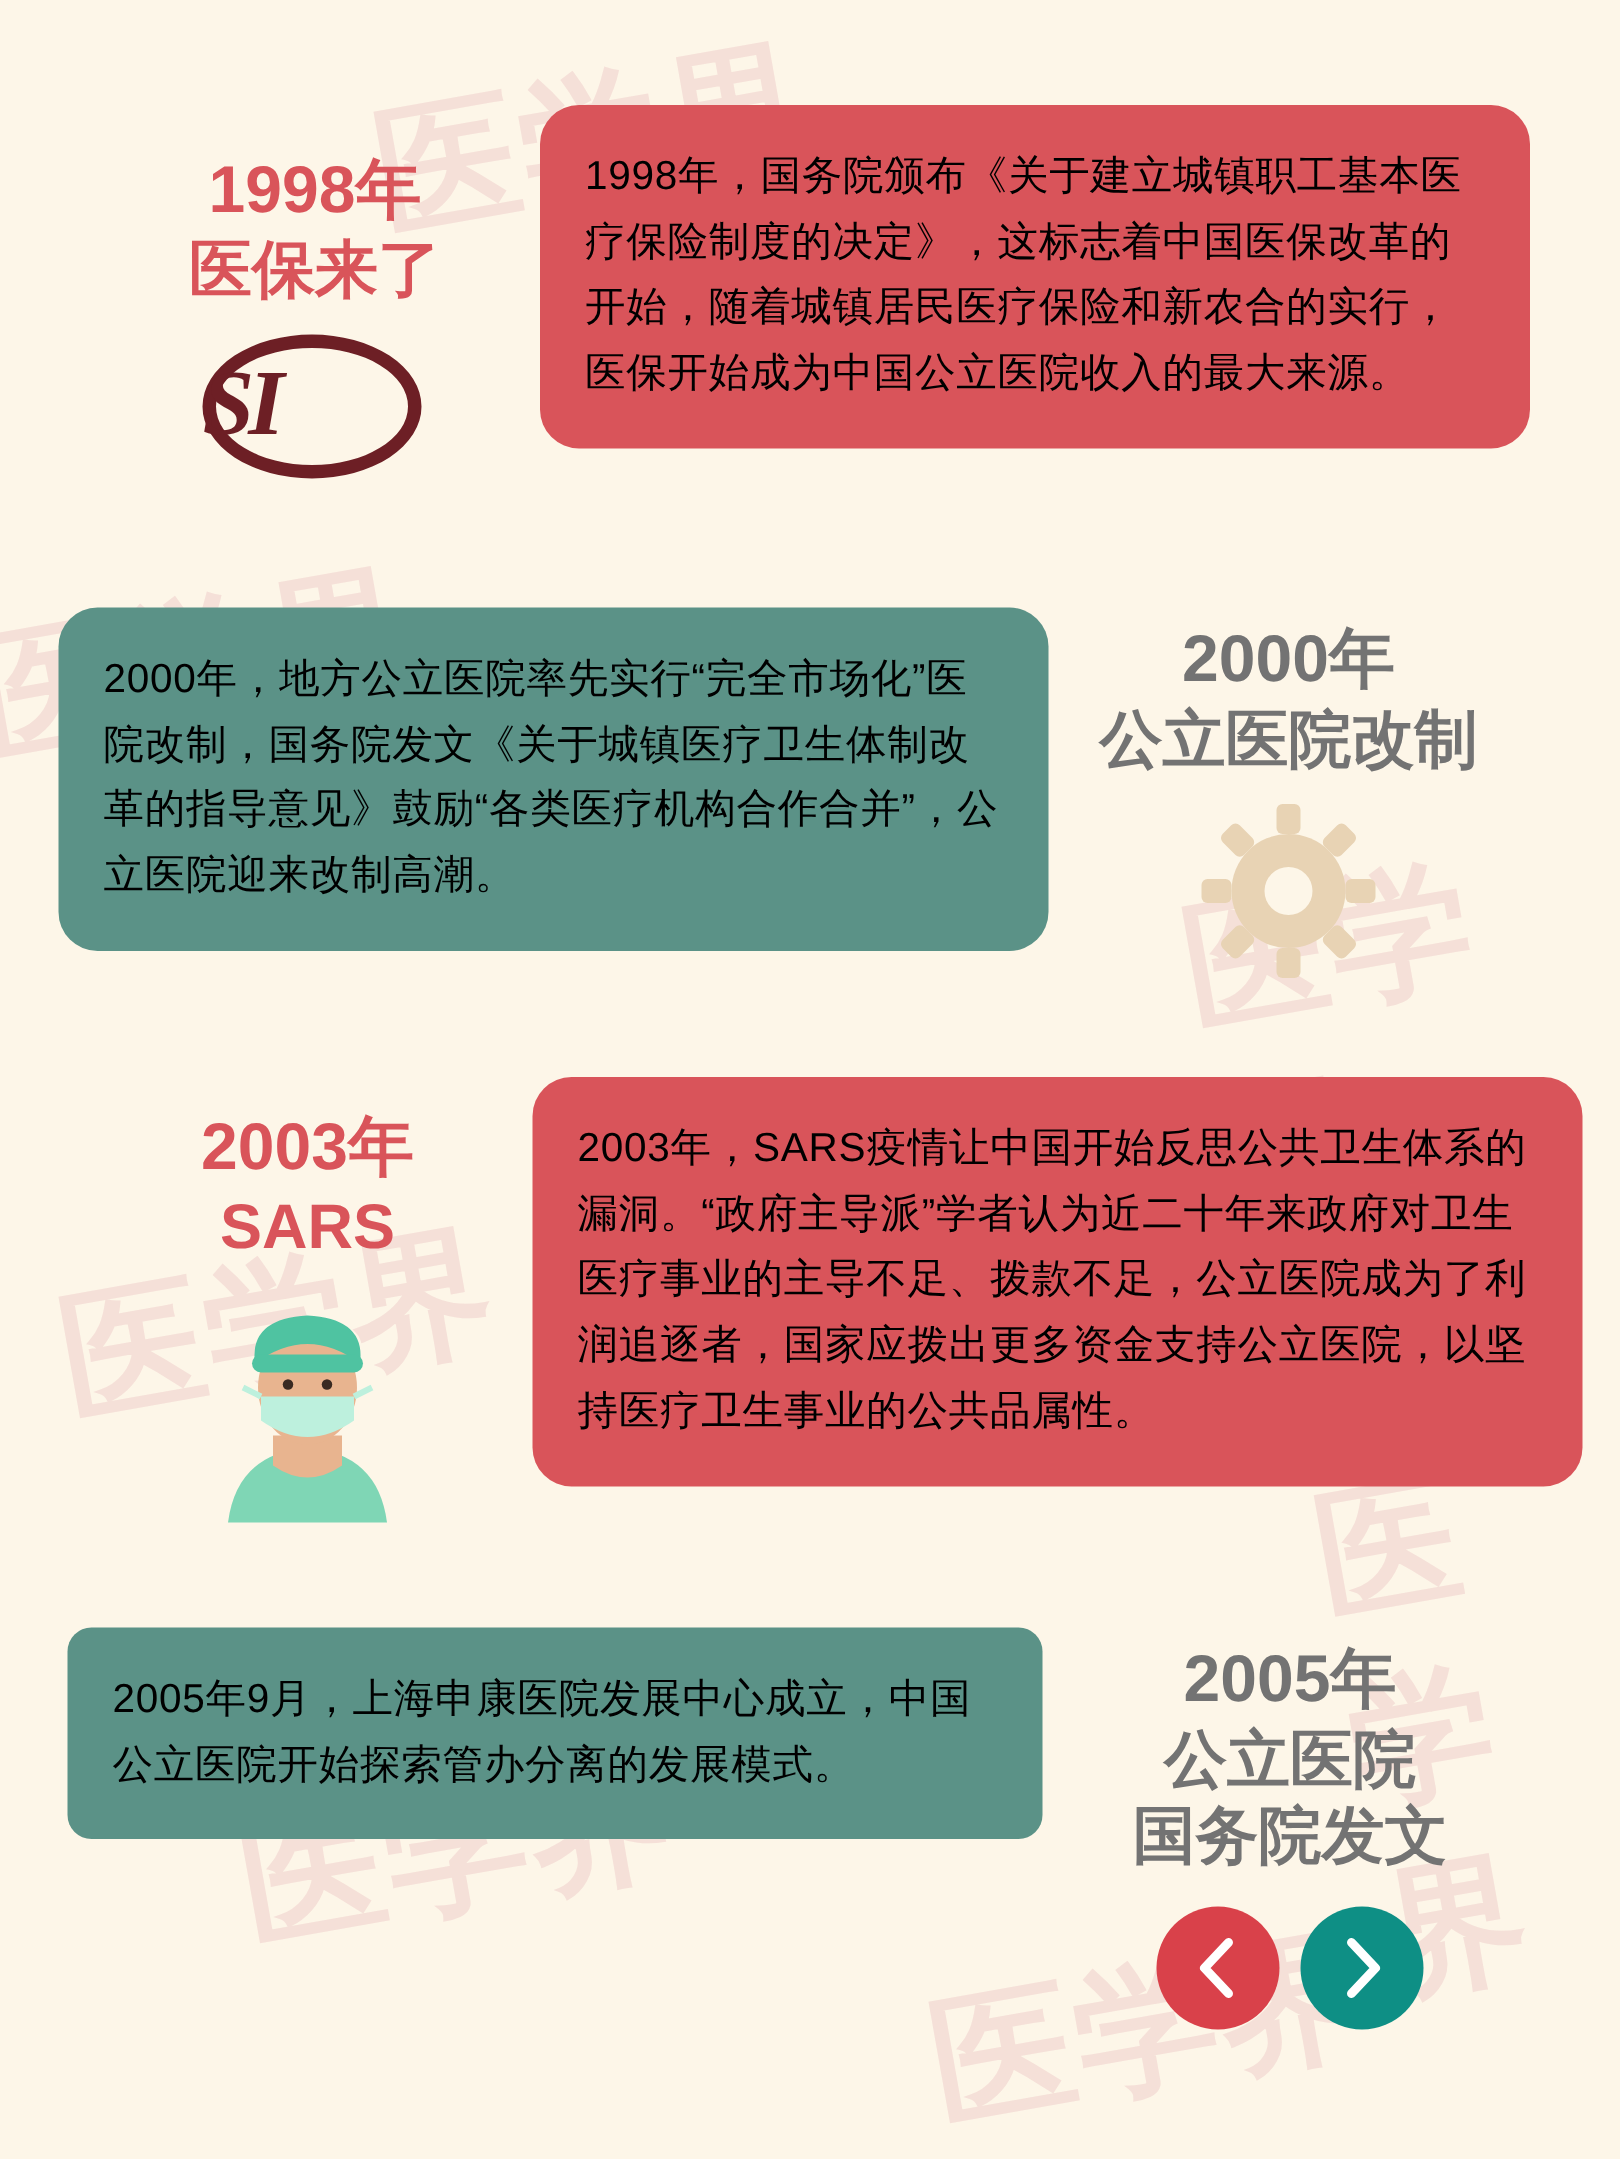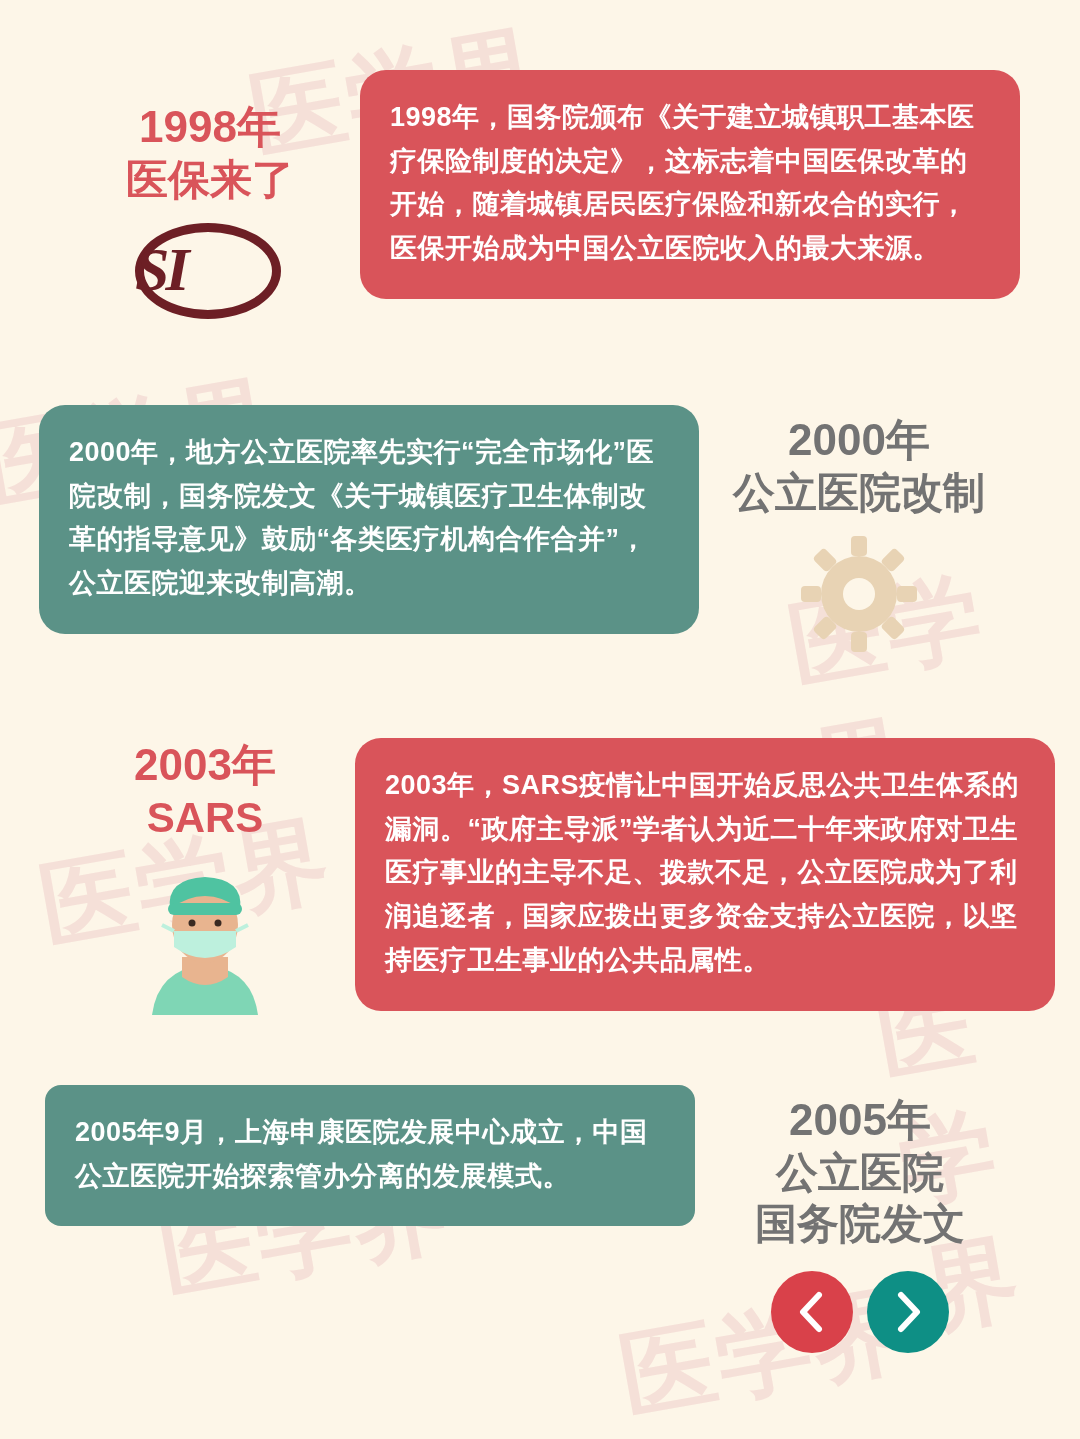--- a/index.html
+++ b/index.html
@@ -35,26 +35,26 @@
   
   .row {
     position: absolute;
     display: flex;
     align-items: flex-start;
   }
 
   .bubble {
     border-radius: 26px;
     box-sizing: border-box;
-    color: #ffffff;
+    color: #000000;
     font-size: 27px;
     line-height: 1.62;
     letter-spacing: .5px;
     padding: 26px 30px 28px 30px;
-    font-weight: bold;
+    font-weight: normal;
   }
   .bubble.red { background: #d9545a; }
   .bubble.green { background: #5b9287; }
 
   .label {
     text-align: center;
     font-weight: bold;
     line-height: 1.22;
   }
   .label .yr {
@@ -201,21 +201,21 @@
         <ellipse cx="75" cy="68" rx="33" ry="38" fill="#e8b48f"></ellipse>
         <path d="M40 52 q35-26 70 0 q4-30 -35-32 q-39 2 -35 32z" fill="#4fc3a1"></path>
         <rect x="38" y="46" width="74" height="12" rx="6" fill="#4fc3a1"></rect>
         <path d="M44 74 h62 v16 q-31 22 -62 0 z" fill="#bdf0dd"></path>
         <path d="M44 74 l-12 -6 M106 74 l12 -6" stroke="#bdf0dd" stroke-width="4" fill="none"></path>
         <circle cx="62" cy="66" r="3.5" fill="#3a2a22"></circle>
         <circle cx="88" cy="66" r="3.5" fill="#3a2a22"></circle>
       </svg>
     </div>
   </div>
-  <div class="bubble red" style="width:700px;margin-top:20px;">2003年，SARS疫情让中国开始反思公共卫生体系的漏洞。“政府主导派”学者认为近二十年来政府对卫生医疗事业的主导不足、拨款不足，公立医院成为了利润追逐者，国家应拨出更多资金支持公立医院，以坚持医疗卫生事业的公共品属性。</div>
+  <div class="bubble red" style="width:700px;">2003年，SARS疫情让中国开始反思公共卫生体系的漏洞。“政府主导派”学者认为近二十年来政府对卫生医疗事业的主导不足、拨款不足，公立医院成为了利润追逐者，国家应拨出更多资金支持公立医院，以坚持医疗卫生事业的公共品属性。</div>
 </div>
 
 <div class="row" style="left:45px;top:1085px;width:990px;">
   <div class="bubble green" style="width:650px;border-radius:16px;">2005年9月，上海申康医院发展中心成立，中国公立医院开始探索管办分离的发展模式。</div>
   <div style="width:330px;padding-top:8px;">
     <div class="label green">
       <span class="yr">2005年</span>
       <span class="sub">公立医院</span>
       <span class="sub">国务院发文</span>
     </div>

